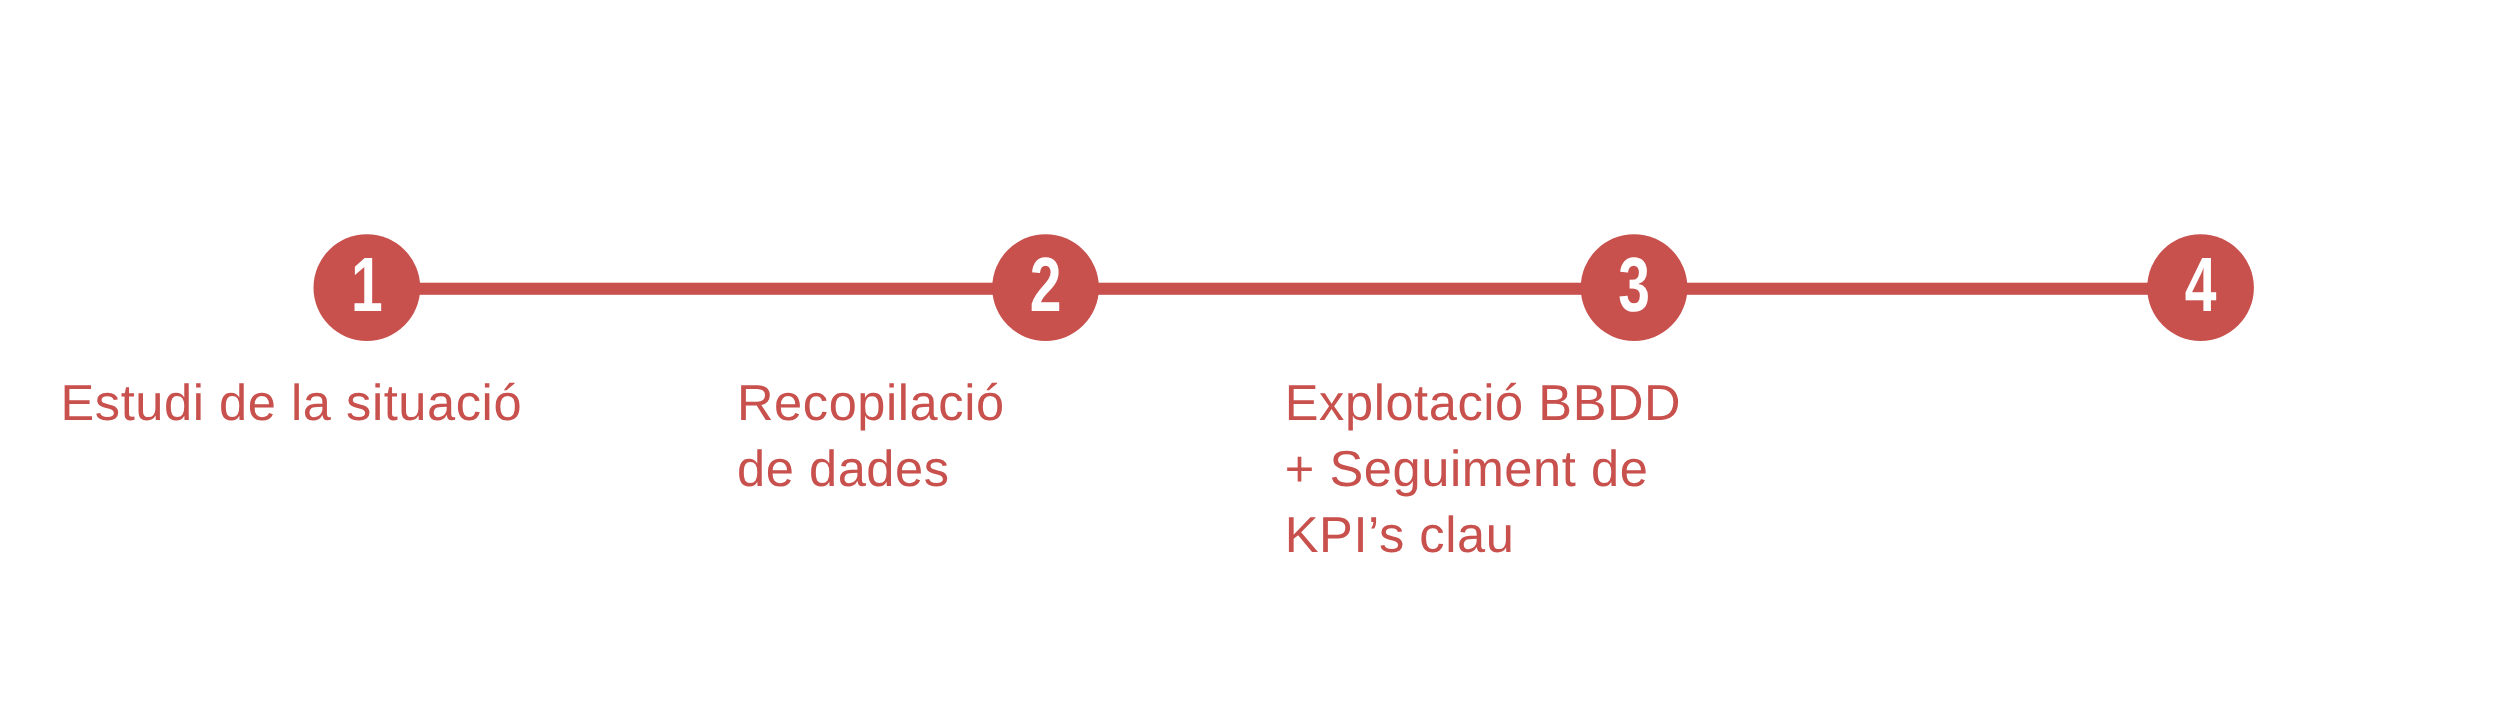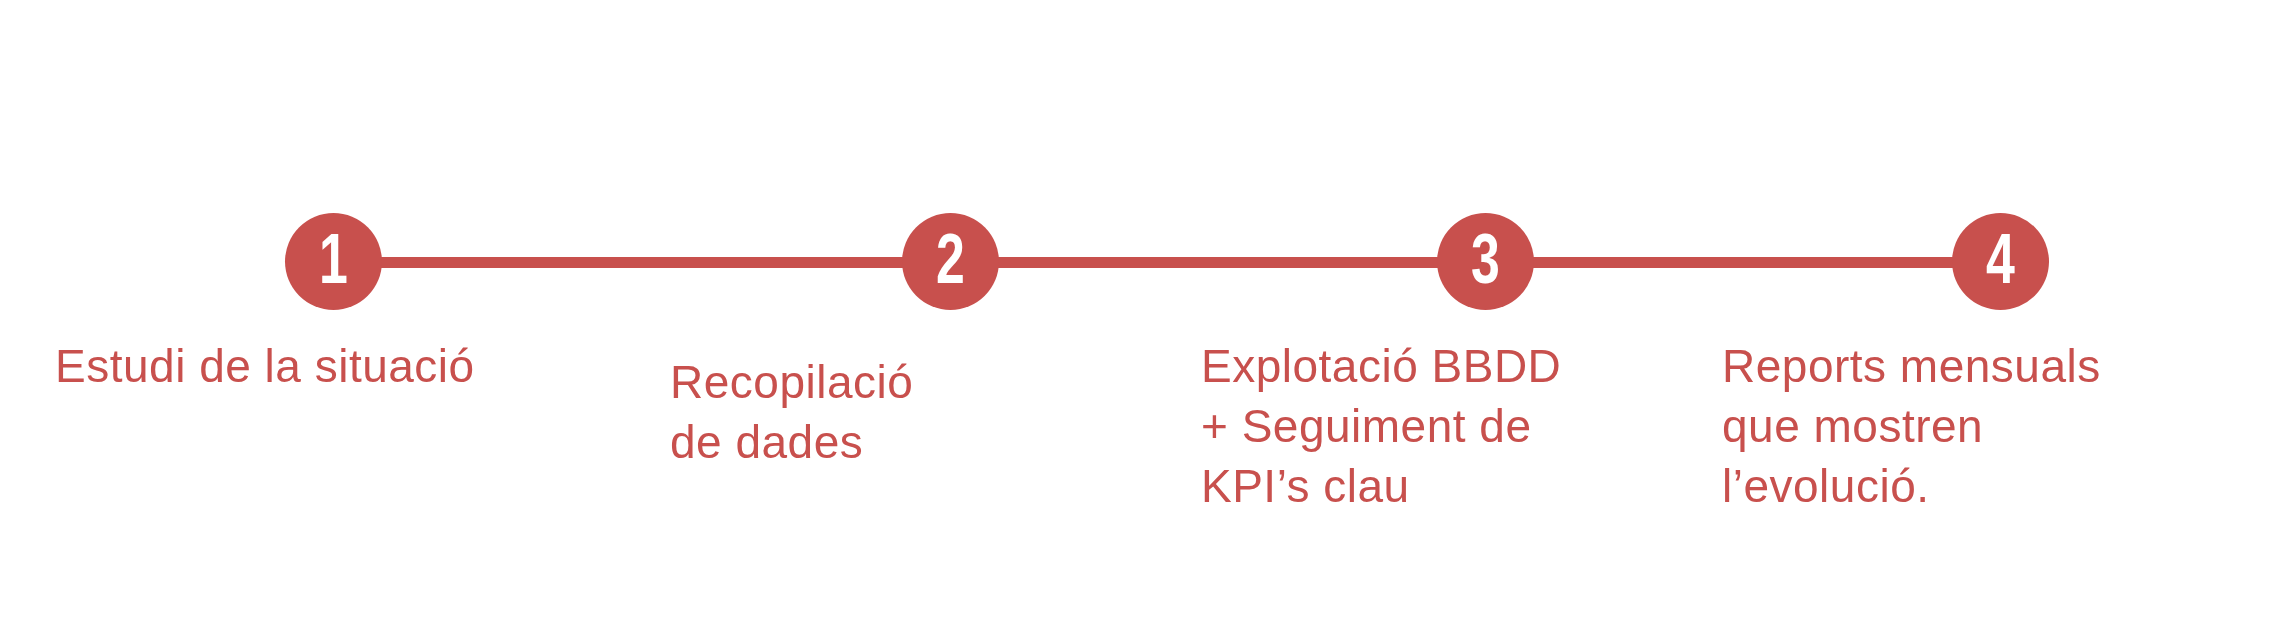--- a/index.html
+++ b/index.html
@@ -52,22 +52,22 @@
     width: 560px;
     text-align: left;
     white-space: pre-line;
     color: var(--accent, #c8504d);
     font-size: 46px;
     line-height: 60px;
     font-weight: 400;
     letter-spacing: 0.5px;
   }
   .label-1 { left: 55px; }
-  .label-2 { left: 670px; margin-top: 16px; }
-  .label-3 { left: 1201px; }
+  .label-2 { left: 670px; }
+  .label-3 { left: 1168px; }
   .label-4 { left: 1722px; }
 </style>
 </head>
 <body>
 
 <div class="canvas">
 
   <div class="connector"></div>
 
   <div class="circle circle-1">
@@ -82,17 +82,14 @@
   <div class="circle circle-4">
     <span class="step-number">4</span>
   </div>
 
   <div class="step-label label-1">Estudi de la situació</div>
   <div class="step-label label-2">Recopilació
 de dades</div>
   <div class="step-label label-3">Explotació BBDD
 + Seguiment de
 KPI’s clau</div>
-  <div class="step-label label-4">Reports mensuals
-que mostren
-l’evolució.</div>
 
 </div>
 
 </body></html>

